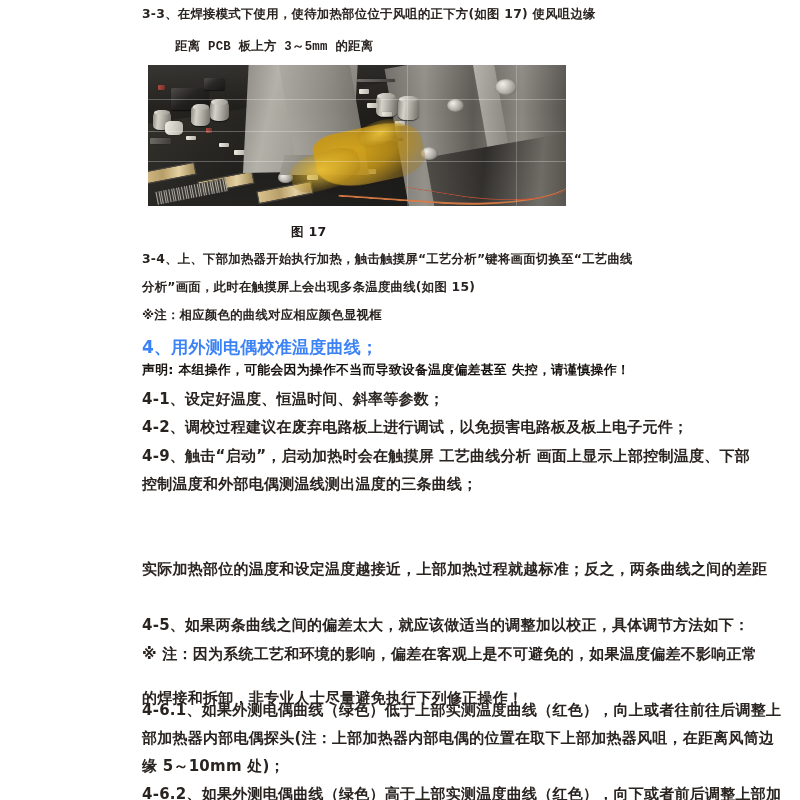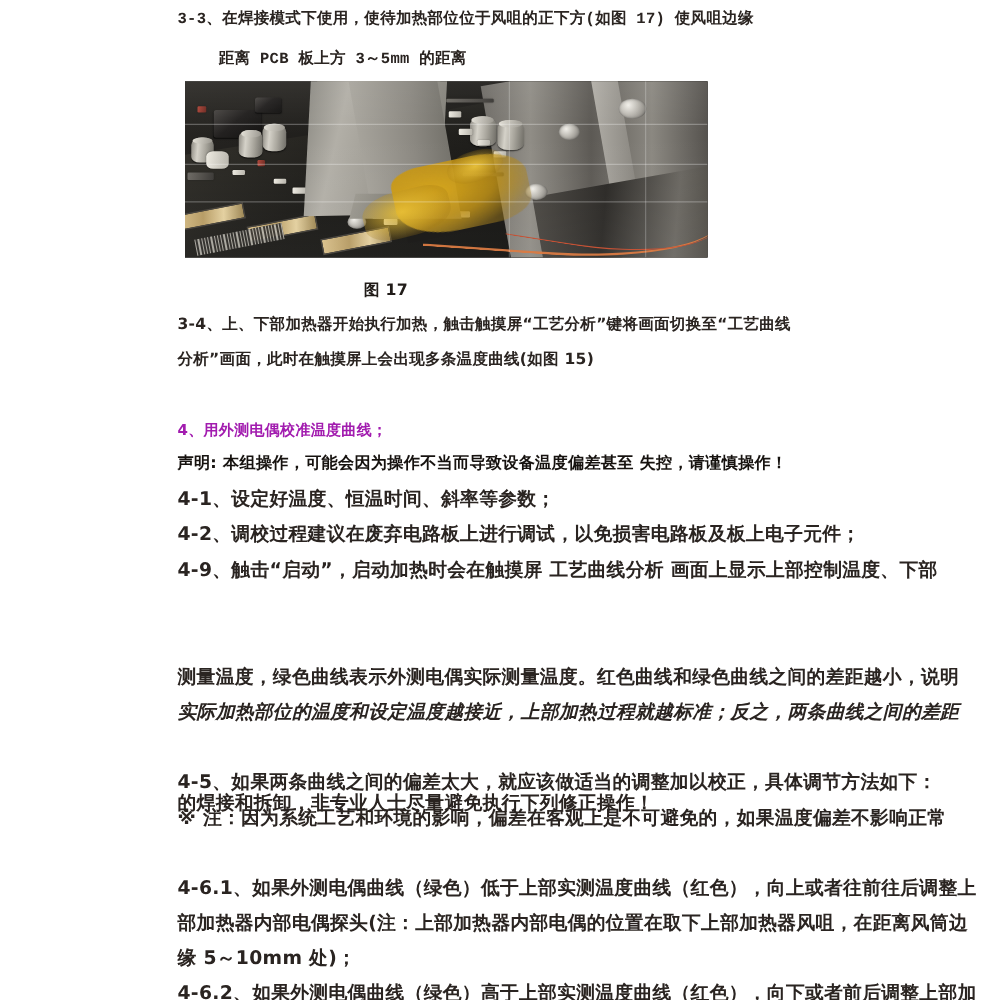--- a/index.html
+++ b/index.html
@@ -38,22 +38,22 @@
     font-weight: 600;
     color: #2a2421;
   }
   .line.strong {
     font-weight: 700;
     color: #16120f;
     font-size: 12.9px;
   }
   .line.heading {
     font-weight: 700;
-    color: #a21caf;
-    font-size: 12px;
+    color: #3b82f6;
+    font-size: 17px;
   }
   .line.caption {
     font-weight: 600;
     font-size: 12.6px;
     color: #211c19;
   }
   .line.small {
     font-size: 15px;
   }
 
@@ -302,21 +302,21 @@
     inset: 0;
     background: linear-gradient(180deg, rgba(255,255,255,.05) 0%, rgba(255,255,255,0) 30%, rgba(255,255,255,.05) 100%);
     pointer-events: none;
   }
 </style>
 </head>
 <body>
 
 <div class="page">
 
-  <div class="line body" style="left:142px; top:6px;font-family:Liberation Mono, monospace;">3-3、在焊接模式下使用，使待加热部位位于风咀的正下方(如图 17) 使风咀边缘</div>
+  <div class="line body" style="left:142px; top:6px;">3-3、在焊接模式下使用，使待加热部位位于风咀的正下方(如图 17) 使风咀边缘</div>
   <div class="line body" style="left:175px; top:38px;font-family:Liberation Mono, monospace;">距离 PCB 板上方 3～5mm 的距离</div>
 
   <div class="photo-wrap">
     <div class="photo">
       <div class="pcb-base"></div>
       <div class="pcb-board"></div>
       <div class="pcb-board2"></div>
 
       <div class="rail"></div>
       <div class="rail-edge"></div>
@@ -380,38 +380,39 @@
       <div class="scan-v" style="left:88%;"></div>
       <div class="photo-haze"></div>
     </div>
   </div>
 
   <div class="line caption" style="left:291px; top:224px;">图 17</div>
 
   <div class="line body" style="left:142px; top:251px;">3-4、上、下部加热器开始执行加热，触击触摸屏“工艺分析”键将画面切换至“工艺曲线</div>
   <div class="line body" style="left:142px; top:279px;">分析”画面，此时在触摸屏上会出现多条温度曲线(如图 15)</div>
 
+  <div class="line body" style="left:142px; top:307px;">※注：相应颜色的曲线对应相应颜色显视框</div>
 
   <div class="line heading" style="left:142px; top:336px;">4、用外测电偶校准温度曲线；</div>
 
   <div class="line strong" style="left:142px; top:362px;">声明: 本组操作，可能会因为操作不当而导致设备温度偏差甚至 失控，请谨慎操作！</div>
 
   <div class="line body small" style="left:142px; top:390px;">4-1、设定好温度、恒温时间、斜率等参数；</div>
 
   <div class="line body small" style="left:142px; top:418px;">4-2、调校过程建议在废弃电路板上进行调试，以免损害电路板及板上电子元件；</div>
 
   <div class="line body small" style="left:142px; top:447px;">4-9、触击“启动”，启动加热时会在触摸屏  工艺曲线分析  画面上显示上部控制温度、下部</div>
-
-  <div class="line body small" style="left:142px; top:532px;">测量温度，绿色曲线表示外测电偶实际测量温度。红色曲线和绿色曲线之间的差距越小，说明</div>
-  <div class="line body small" style="left:142px; top:560px;font-style:italic;">实际加热部位的温度和设定温度越接近，上部加热过程就越标准；反之，两条曲线之间的差距</div>
+  <div class="line body small" style="left:142px; top:475px;">控制温度和外部电偶测温线测出温度的三条曲线；</div>
+
+  <div class="line body small" style="left:142px; top:560px;">实际加热部位的温度和设定温度越接近，上部加热过程就越标准；反之，两条曲线之间的差距</div>
 
   <div class="line body small" style="left:142px; top:616px;">4-5、如果两条曲线之间的偏差太大，就应该做适当的调整加以校正，具体调节方法如下：</div>
 
   <div class="line body small" style="left:142px; top:645px;">※ 注：因为系统工艺和环境的影响，偏差在客观上是不可避免的，如果温度偏差不影响正常</div>
-  <div class="line body small" style="left:142px; top:633px;">的焊接和拆卸，非专业人士尽量避免执行下列修正操作！</div>
+  <div class="line body small" style="left:142px; top:689px;">的焊接和拆卸，非专业人士尽量避免执行下列修正操作！</div>
 
   <div class="line body small" style="left:142px; top:701px;text-align:right;">4-6.1、如果外测电偶曲线（绿色）低于上部实测温度曲线（红色），向上或者往前往后调整上</div>
   <div class="line body small" style="left:142px; top:729px;text-align:center;">部加热器内部电偶探头(注：上部加热器内部电偶的位置在取下上部加热器风咀，在距离风筒边</div>
   <div class="line body small" style="left:142px; top:757px;">缘 5～10mm  处)；</div>
 
   <div class="line body small" style="left:142px; top:785px;">4-6.2、如果外测电偶曲线（绿色）高于上部实测温度曲线（红色），向下或者前后调整上部加</div>
 
 </div>
 
 </body></html>

